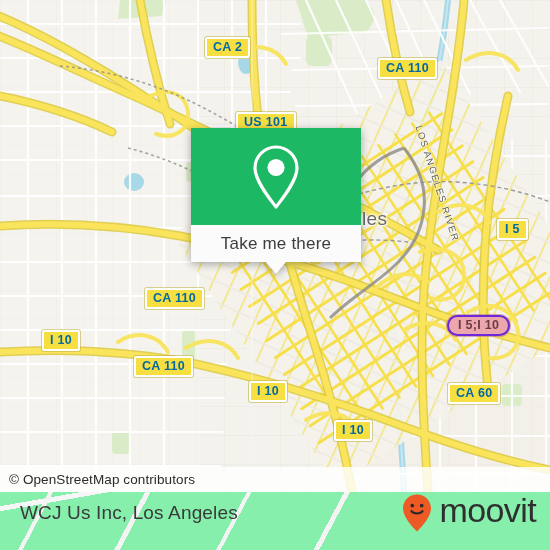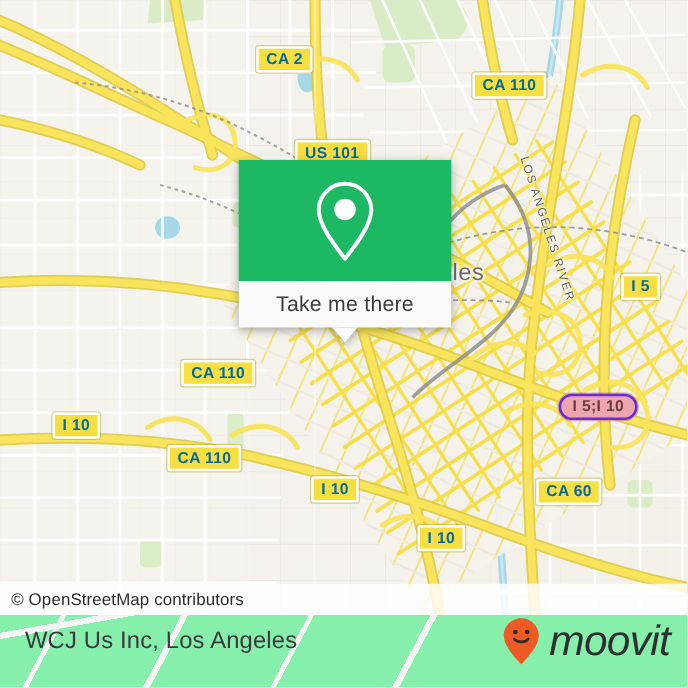--- a/index.html
+++ b/index.html
@@ -38,21 +38,21 @@
       linear-gradient(118deg, transparent 0 128px, #f4f4f4 128px 133px, transparent 133px 100%),
       linear-gradient(118deg, transparent 0 218px, #f4f4f4 218px 222px, transparent 222px 100%),
       linear-gradient(118deg, transparent 0 304px, #f4f4f4 304px 309px, transparent 309px 100%),
       linear-gradient(170deg, transparent 0 14px, #f6f6f6 14px 19px, transparent 19px 100%);
     pointer-events:none;
   }
   #place-label{
     position:relative;z-index:2;
     font-size:19px;color:#3a3a3a;letter-spacing:.15px;white-space:nowrap;
   }
-  #brand{position:relative;z-index:2;display:flex;align-items:center;gap:5px;font-style:italic;}
+  #brand{position:relative;z-index:2;display:flex;gap:5px;}
   #brand-word{font-size:34px;color:#2f2f2f;letter-spacing:-.6px;line-height:1;font-weight:400;}
 
   
   #card{
     position:absolute;left:191px;top:128px;width:170px;
     filter:drop-shadow(0 2px 4px rgba(0,0,0,.33));
   }
   #card-head{
     height:97px;background:#1cb863;
     display:flex;align-items:center;justify-content:center;
@@ -312,21 +312,21 @@
 
     <div class="shield" style="left:205px;top:37px;">CA 2</div>
     <div class="shield" style="left:378px;top:58px;">CA 110</div>
     <div class="shield" style="left:236px;top:112px;">US 101</div>
     <div class="shield" style="left:497px;top:219px;">I 5</div>
     <div class="shield" style="left:145px;top:288px;">CA 110</div>
     <div class="shield pill" style="left:447px;top:315px;">I 5;I 10</div>
     <div class="shield" style="left:42px;top:330px;">I 10</div>
     <div class="shield" style="left:134px;top:356px;">CA 110</div>
     <div class="shield" style="left:249px;top:381px;">I 10</div>
-    <div class="shield" style="left:429px;top:383px;">CA 60</div>
+    <div class="shield" style="left:448px;top:383px;">CA 60</div>
     <div class="shield" style="left:334px;top:420px;">I 10</div>
 
     <div id="attribution">
       <span>© OpenStreetMap contributors</span>
     </div>
 
     <div id="card">
       <div id="card-head">
         <svg width="56" height="68" viewBox="0 0 56 68">
           <path d="M28 4 C39.6 4 49 13.4 49 25 C49 38 34 56 28 64 C22 56 7 38 7 25 C7 13.4 16.4 4 28 4 Z" fill="none" stroke="#ffffff" stroke-width="3.2" stroke-linejoin="round"></path>

